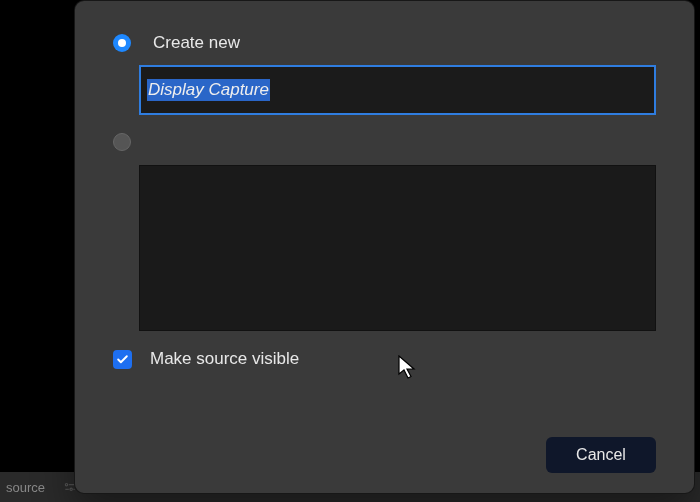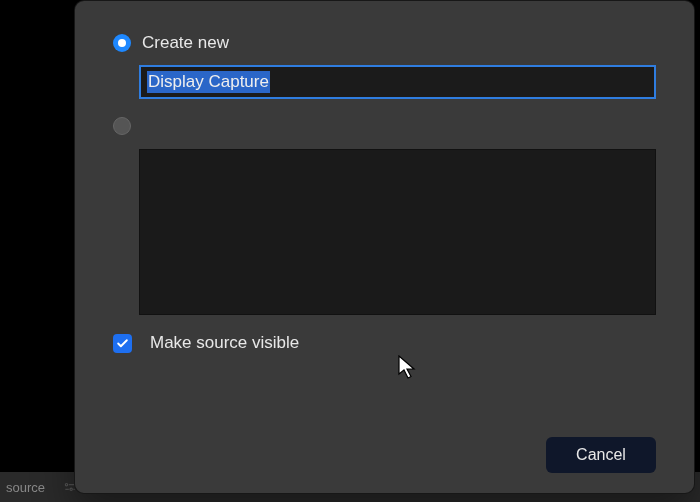--- a/index.html
+++ b/index.html
@@ -29,21 +29,21 @@
     width: 621px; height: 494px;
     background: #3a3a3a;
     border-radius: 10px;
     border: 1px solid rgba(0,0,0,0.6);
     box-shadow: 0 20px 40px rgba(0,0,0,0.4);
     padding: 32px 38px 20px 38px;
     display: flex; flex-direction: column;
   }
 
   .radio-row {
-    display: flex; align-items: center; gap: 11px;
+    display: flex; align-items: center; gap: 22px;
     color: #e8e8e8; font-size: 17px;
     margin-bottom: 12px;
   }
   .radio {
     width: 18px; height: 18px; border-radius: 50%;
     display: flex; align-items: center; justify-content: center;
     flex: 0 0 18px;
   }
   .radio.selected {
     background: #1e88ff;
@@ -51,22 +51,23 @@
   .radio.selected::after {
     content: ""; width: 8px; height: 8px; border-radius: 50%; background: #fff;
   }
   .radio.unselected {
     background: #555; border: 1px solid #666;
   }
 
   .name-input-wrap {
     border: 2px solid #2f7de0;
     background: #1b1b1b;
-    padding: 4px 6px;
+    padding: 12px 6px;
     margin: 0 0 18px 26px;
+    font-style: italic;
   }
   .name-input {
     display: inline-block;
     color: #eee; font-size: 17px;
     background: #2a66c8;
     padding: 1px 1px;
   }
 
   .existing-box {
     margin: 2px 0 12px 26px;

